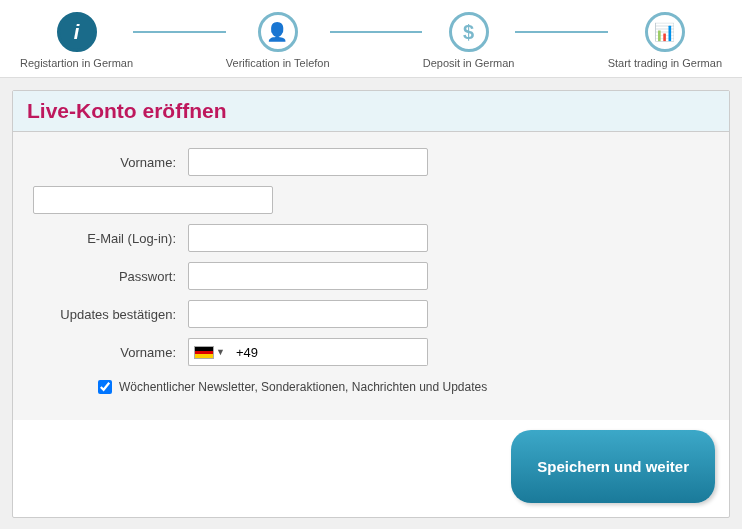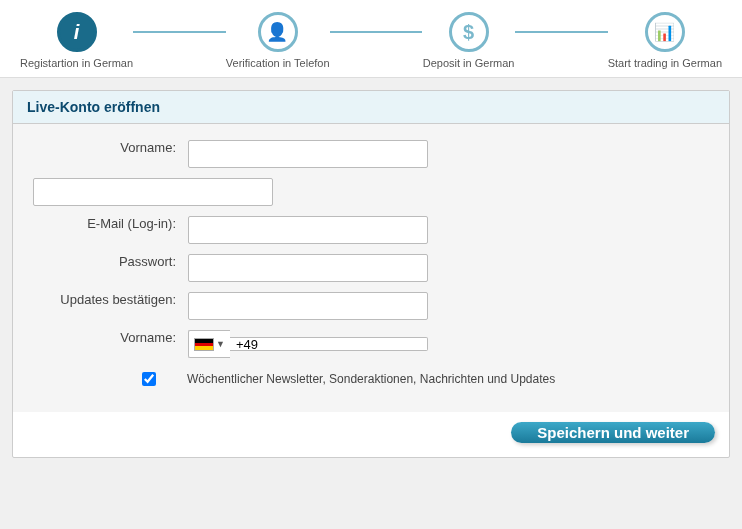--- a/index.html
+++ b/index.html
@@ -71,30 +71,31 @@
     .form-card {
       background: #fff;
       margin: 12px;
       border: 1px solid #ccc;
       border-radius: 2px;
     }
     .form-card-header {
       background: #e8f4f8;
       border-bottom: 1px solid #ccc;
       padding: 8px 14px;
-      font-size: 14px;
+      font-size: 21px;
       font-weight: bold;
-      color: #0c4a6e;
+      color: #be185d;
     }
     .form-body {
       padding: 16px 20px 20px;
       background: #f5f5f5;
     }
     .form-row {
       display: flex;
+      align-items: center;
       margin-bottom: 10px;
     }
     .form-label {
       width: 155px;
       text-align: right;
       padding-right: 12px;
       color: #444;
       font-size: 13px;
       flex-shrink: 0;
     }
@@ -138,36 +139,35 @@
       );
       border: 1px solid #aaa;
       margin-right: 2px;
     }
     .flag-dropdown-arrow {
       font-size: 9px;
       color: #555;
     }
     .phone-input {
       flex: 1;
-      height: 14px;
+      height: 28px;
       border: 1px solid #bbb;
       border-left: none;
       border-radius: 0 2px 2px 0;
       padding: 0 6px;
       font-size: 13px;
       background: #fff;
       outline: none;
     }
 
     
     .checkbox-row {
       display: flex;
       align-items: center;
-      margin: 14px 0 6px 109px;
-      gap: 24px;
+      margin: 14px 0 6px 65px;
     }
     .newsletter-checkbox {
       margin-right: 7px;
       width: 14px;
       height: 14px;
       cursor: pointer;
     }
     .newsletter-label {
       font-size: 12px;
       color: #444;
@@ -177,21 +177,21 @@
     .button-row {
       display: flex;
       justify-content: flex-end;
       padding: 10px 14px 14px;
     }
     .save-button {
       background: linear-gradient(to bottom, #3ca8c8, #1a7a9a);
       color: #fff;
       border: none;
       border-radius: 20px;
-      padding: 2px 26px;
+      padding: 28px 26px;
       font-size: 15px;
       font-weight: bold;
       cursor: pointer;
       box-shadow: 2px 2px 4px rgba(0,0,0,0.2);
     }
   </style>
 </head>
 <body>
 
 <div class="progress-bar">

